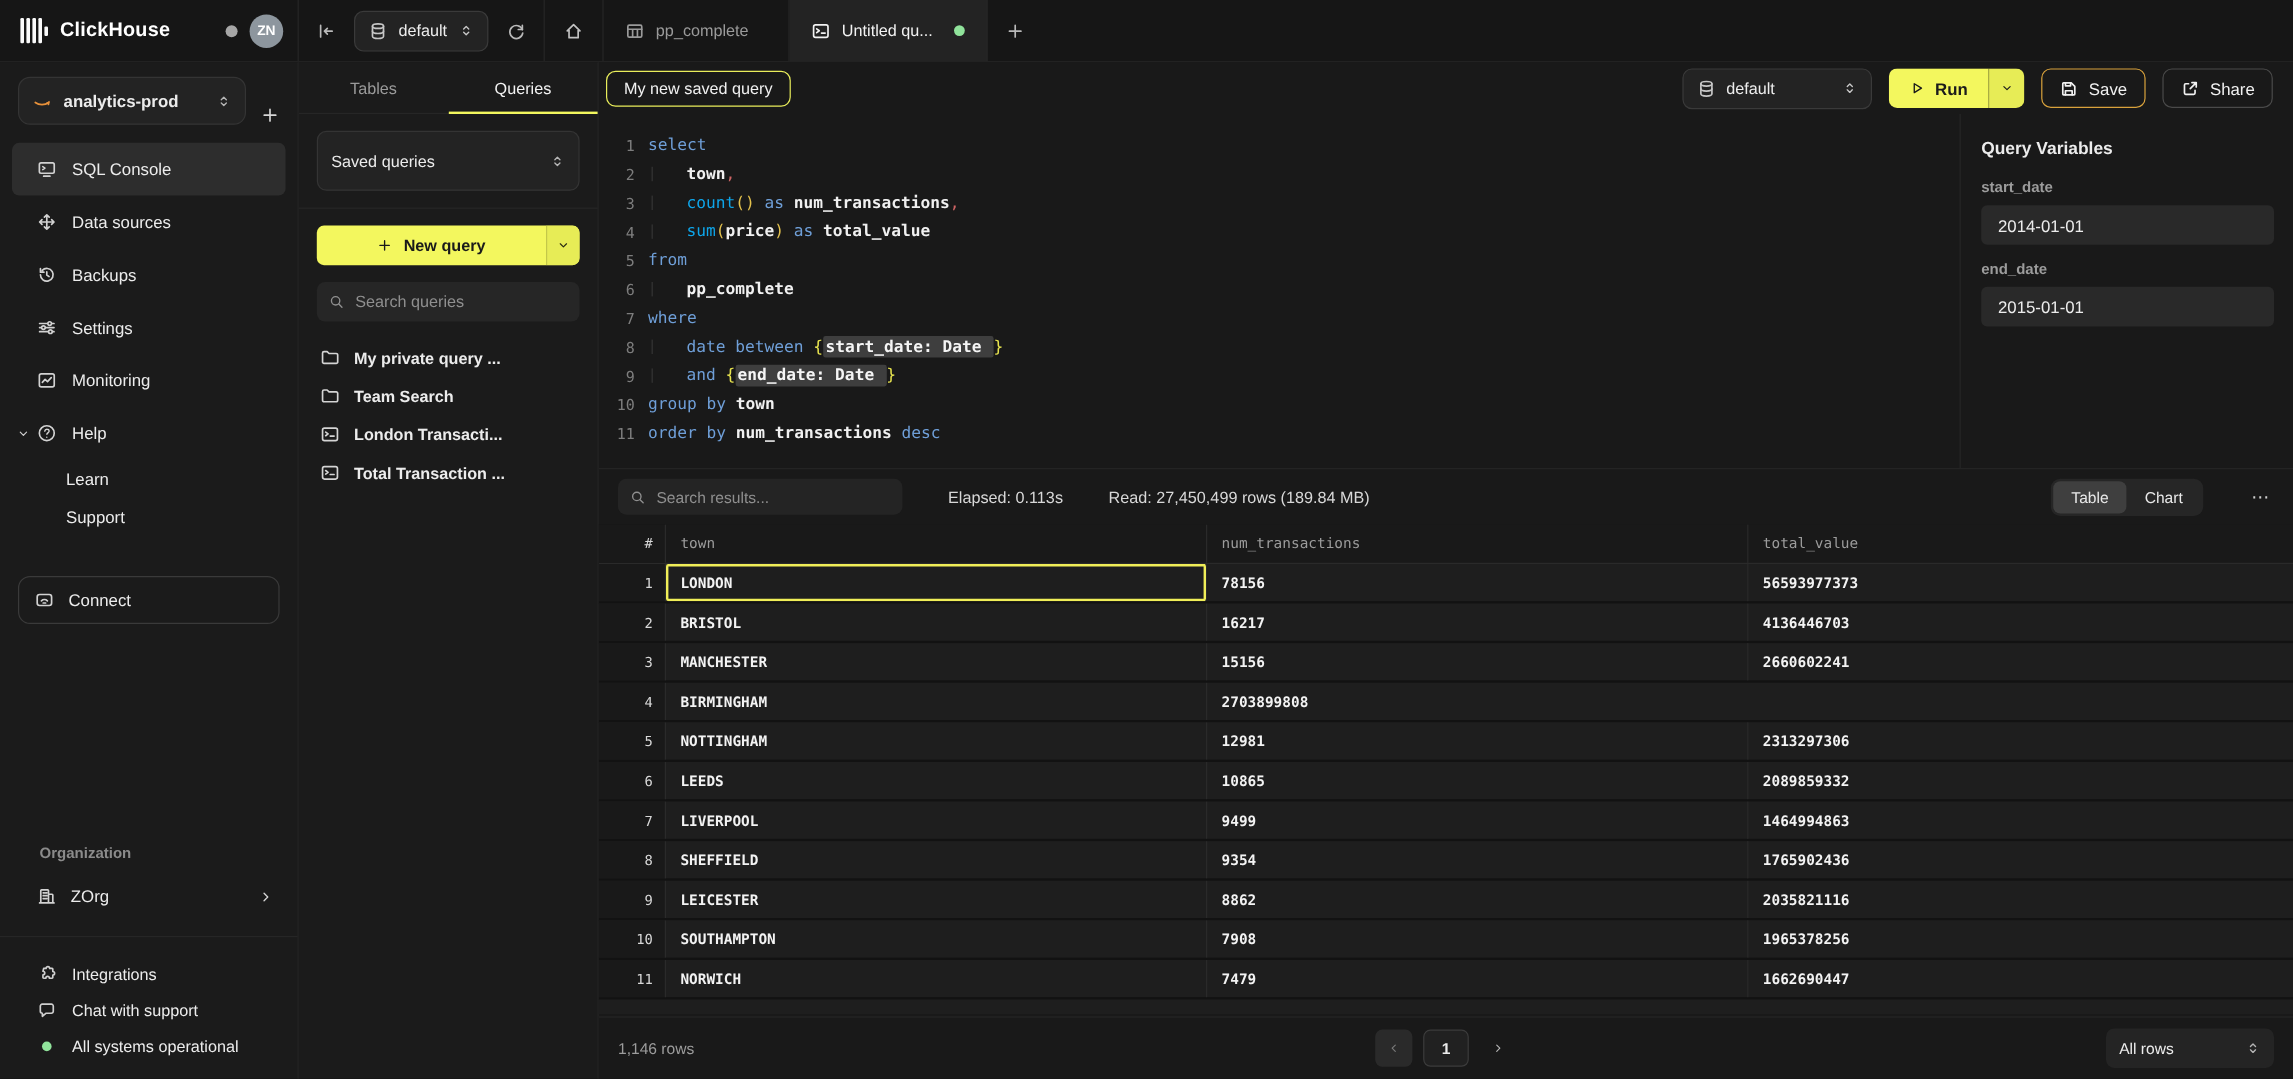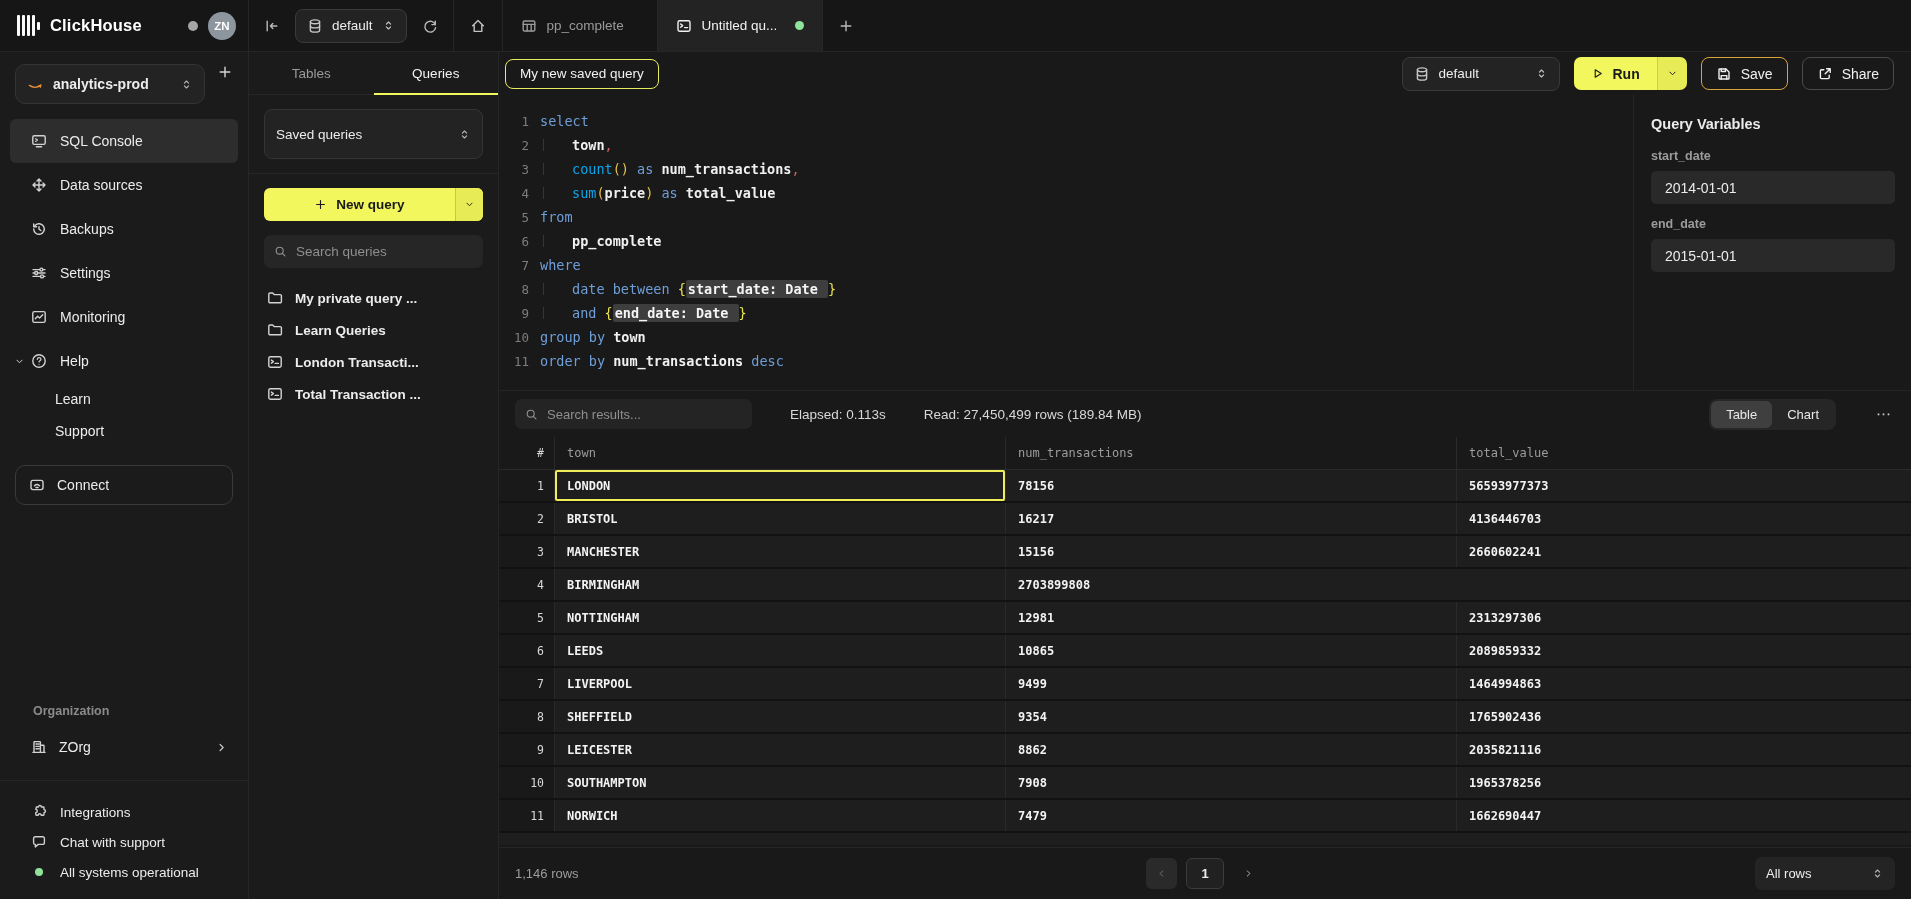--- a/index.html
+++ b/index.html
@@ -38,32 +38,32 @@
           border-right:1px solid #262626;cursor:pointer;min-width:155px}
   .tb-tab.active{background:#232323;color:#f2f2f2}
   .dirty-dot{width:9px;height:9px;border-radius:50%;background:var(--green);margin-left:8px}
 
   
   .content{display:flex;height:847px}
 
   
   .sidebar{width:249px;flex:0 0 249px;background:var(--panel);border-right:1px solid #262626;
            display:flex;flex-direction:column;padding-top:12px}
-  .workspace-row{display:flex;align-items:flex-start;gap:12px;padding:0 15px;margin-bottom:15px}
+  .workspace-row{display:flex;align-items:flex-end;gap:12px;padding:0 15px;margin-bottom:15px}
   .workspace-select{flex:1;height:40px;background:#232323;border:1px solid var(--bd2);border-radius:10px;
                     display:flex;align-items:center;gap:10px;padding:0 11px;font-size:14px;font-weight:600;cursor:pointer}
   .workspace-select .caret{margin-left:auto;color:#b5b5b5}
   .ws-plus{color:#d6d6d6;cursor:pointer}
   .nav-item{height:44px;margin:0 10px;padding:0 8px 0 21px;display:flex;align-items:center;gap:13px;border-radius:6px;
             font-size:14px;color:var(--txt);cursor:pointer;position:relative}
   .nav-item.active{background:#2d2d2d}
   .nav-item .ic{color:#d2d2d2}
   .exp-caret{position:absolute;left:4px;color:#b0b0b0}
   .nav-sub{height:32px;display:flex;align-items:center;padding-left:55px;font-size:14px;color:var(--txt);cursor:pointer}
-  .connect-btn{margin:18px 15px 0;height:40px;border:1px solid #3a3a3a;border-radius:10px;display:flex;align-items:center;
+  .connect-btn{margin:33px 15px 0;height:40px;border:1px solid #3a3a3a;border-radius:10px;display:flex;align-items:center;
                gap:12px;padding:0 13px;font-size:14px;color:var(--txt);background:none;cursor:pointer}
   .connect-btn .ic{color:#d2d2d2}
   .sidebar-bottom{margin-top:auto;padding-bottom:12px}
   .org-label{font-size:12.5px;font-weight:600;color:#8b8b8b;padding:0 0 12px 33px}
   .org-row{height:34px;display:flex;align-items:center;gap:12px;padding:0 20px 0 31px;font-size:14px;cursor:pointer}
   .org-row .ic{color:#d2d2d2}
   .org-caret{margin-left:auto;color:#9d9d9d}
   .sb-divider{border-top:1px solid #262626;margin:16px 0 16px}
   .foot-item{height:30px;display:flex;align-items:center;gap:13px;padding:0 31px;font-size:13.5px;cursor:pointer}
   .foot-item .ic{color:#cfcfcf}
@@ -445,21 +445,21 @@
                 </svg>
               </span>
               <span>My private query ...</span>
             </div>
             <div class="qp-item">
               <span class="ic">
                 <svg viewBox="0 0 16 16" fill="none" stroke="currentColor" stroke-width="1.4" stroke-linecap="round" stroke-linejoin="round">
                   <path d="M1.8 4.2A1.2 1.2 0 0 1 3 3h2.6l1.6 1.6h6a1.2 1.2 0 0 1 1.2 1.2v5.8a1.2 1.2 0 0 1-1.2 1.2H3a1.2 1.2 0 0 1-1.2-1.2z"></path>
                 </svg>
               </span>
-              <span>Learn Queries</span>
+              <span>Team Search</span>
             </div>
             <div class="qp-item">
               <span class="ic">
                 <svg viewBox="0 0 16 16" fill="none" stroke="currentColor" stroke-width="1.4" stroke-linecap="round" stroke-linejoin="round">
                   <rect x="1.8" y="2.8" width="12.4" height="10.4" rx="1.6"></rect>
                   <path d="M4.4 6.1l2 1.5-2 1.5M8.2 9.4h3.2"></path>
                 </svg>
               </span>
               <span>London Transacti...</span>
             </div>

